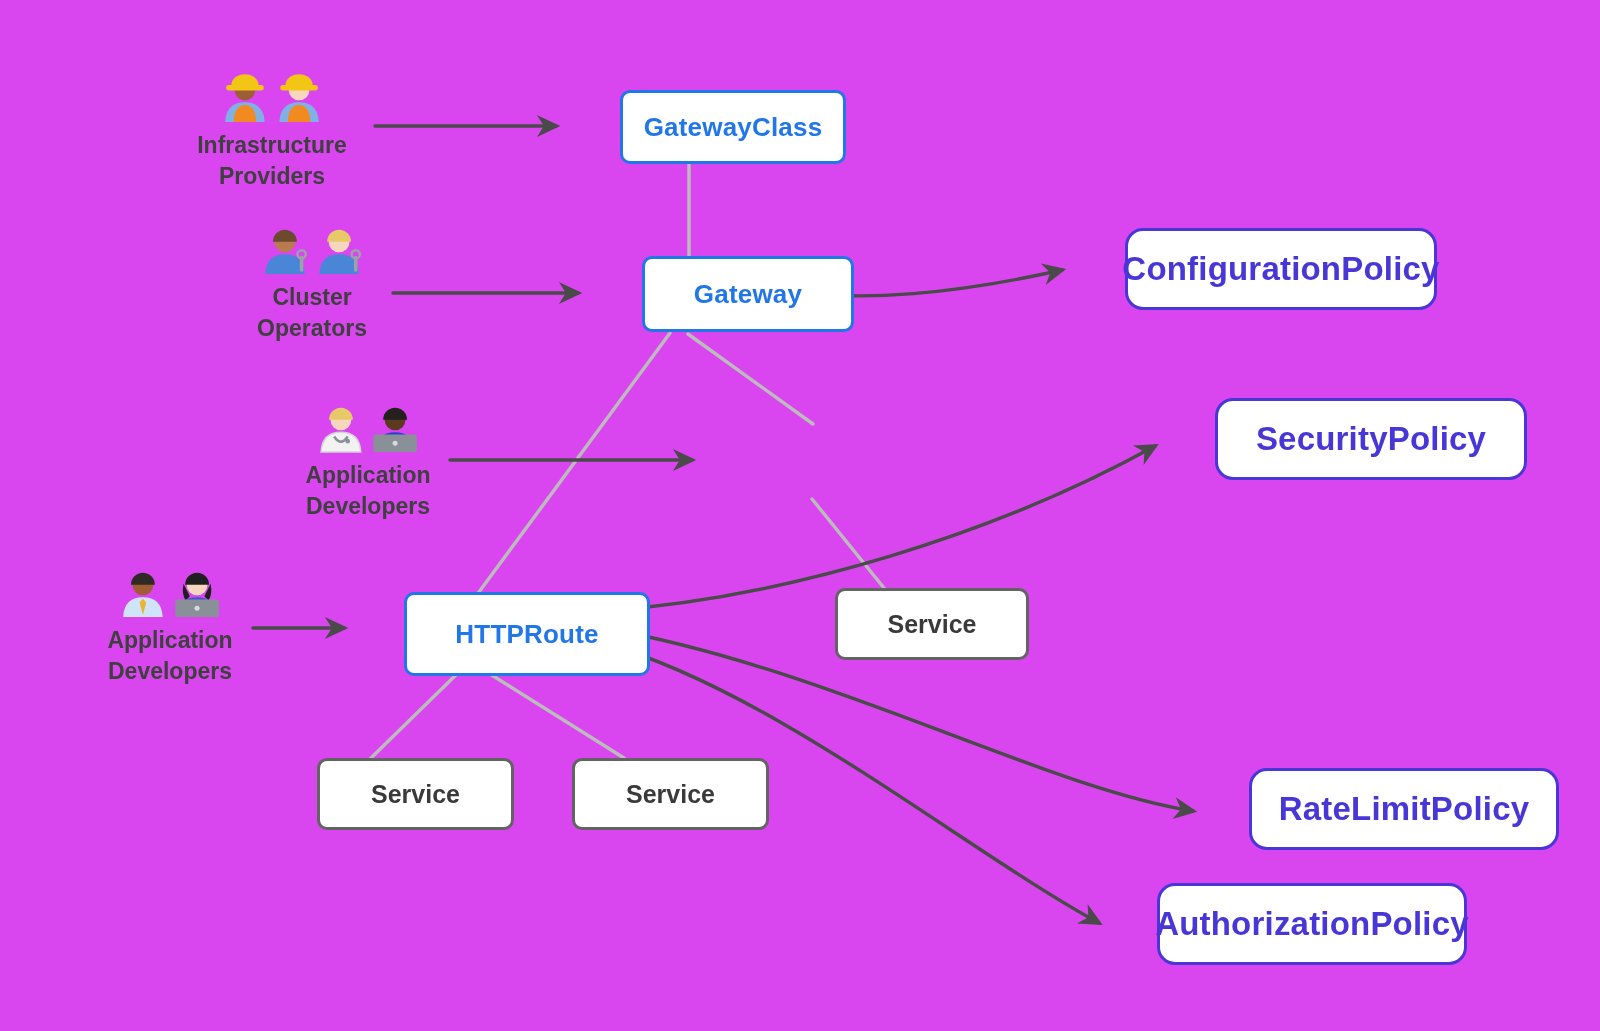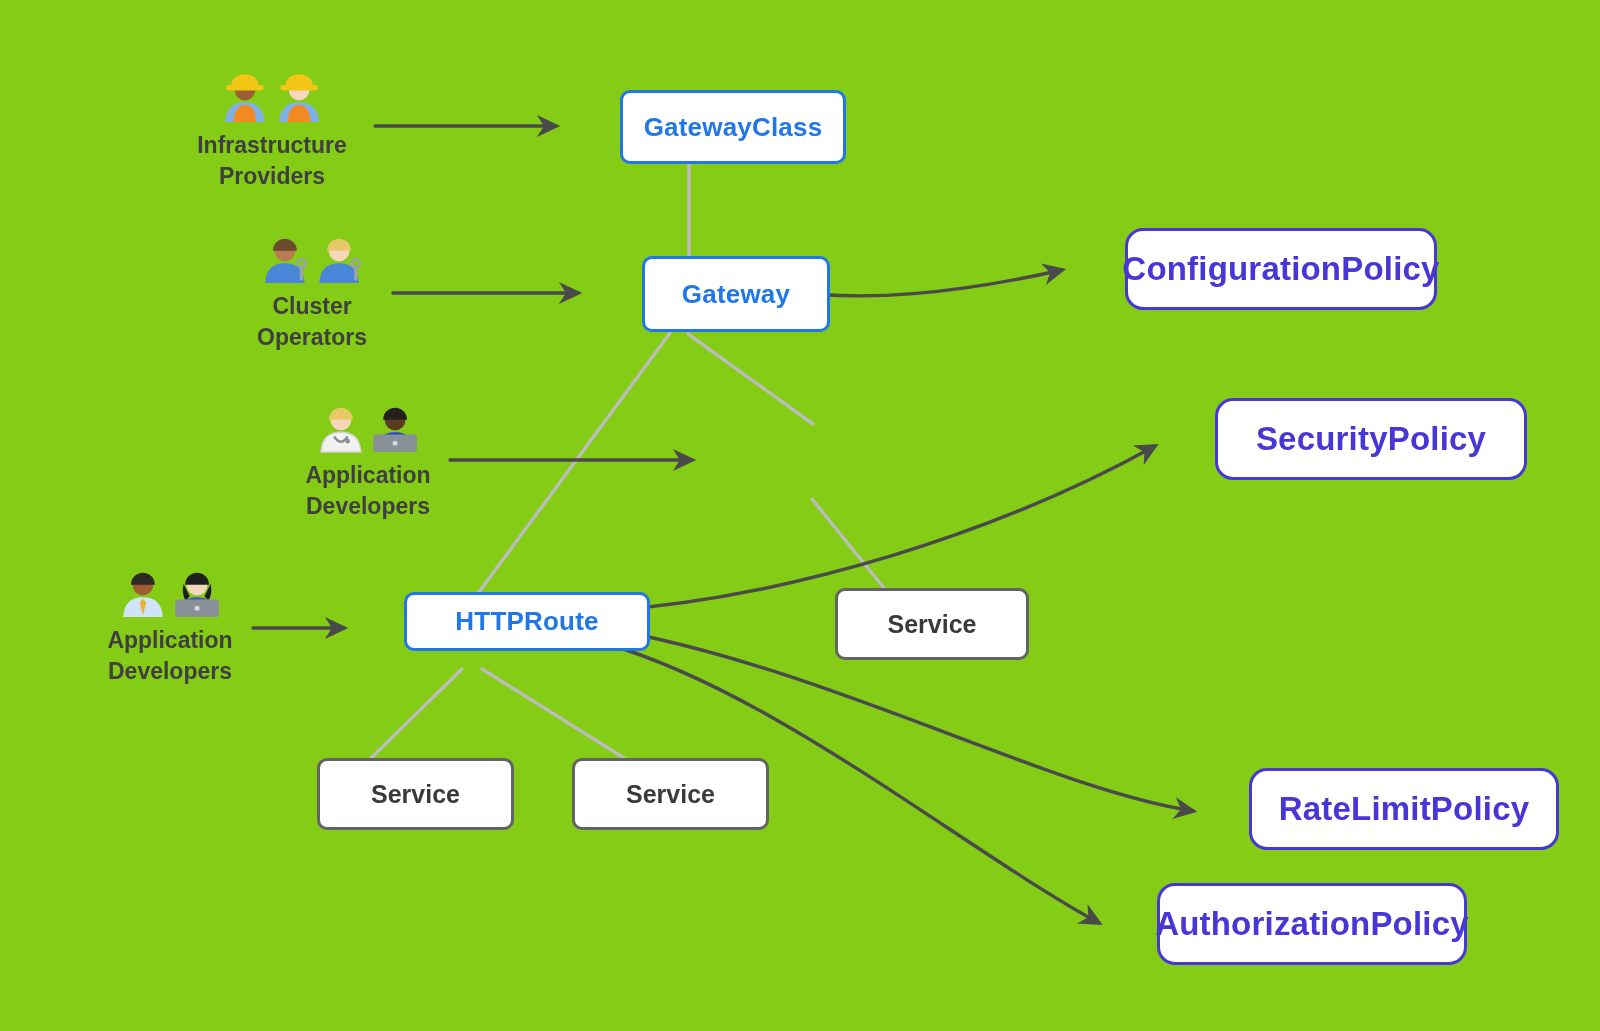--- a/index.html
+++ b/index.html
@@ -1,17 +1,17 @@
 <!DOCTYPE html>
 <html><head>
 <meta charset="utf-8">
 <style>
   html,body{margin:0;padding:0;background:#ffffff;}
   #canvas{
-    position:relative;width:1600px;height:1031px;background:#84cc16;overflow:hidden;
+    position:relative;width:1600px;height:1031px;background:#d946ef;overflow:hidden;
     font-family:"Liberation Sans","DejaVu Sans",sans-serif;
   }
   svg.wires{position:absolute;left:0;top:0;width:1600px;height:1031px;pointer-events:none;}
   .node{
     position:absolute;display:flex;align-items:center;justify-content:center;
     background:#ffffff;box-sizing:border-box;text-align:center;margin-left:47px;
   }
   .node-resource{
     border:3px solid #2176e8;border-radius:10px;
     color:#2176e8;font-weight:bold;font-size:26px;letter-spacing:0.2px;
@@ -89,21 +89,21 @@
         <use href="#p-body" fill="#7fb1e6"></use>
         <use href="#p-vest" fill="#f18a21"></use>
       </g>
     </svg>
     <div class="plabel">
       <div>Infrastructure</div>
       <div>Providers</div>
     </div>
   </div>
 
-  <div class="persona" style="left:182px;top:227px;">
+  <div class="persona" style="left:182px;top:218px;">
     <svg class="icons" width="100" height="58" viewBox="0 0 96 54">
       <g transform="translate(0,1)">
         <use href="#p-head" fill="#b97a50"></use>
         <use href="#p-hair" fill="#6b4a2d"></use>
         <use href="#p-body" fill="#4a86d8"></use>
         <circle cx="38" cy="33" r="4" fill="none" stroke="#9aa2ab" stroke-width="2.4"></circle>
         <path d="M38,36 v12" stroke="#9aa2ab" stroke-width="3.4" stroke-linecap="round"></path>
       </g>
       <g transform="translate(52,1)">
         <use href="#p-head" fill="#f6d7bd"></use>
@@ -161,24 +161,24 @@
     </svg>
     <div class="plabel">
       <div>Application</div>
       <div>Developers</div>
     </div>
   </div>
 
   <div class="node node-resource" style="left:573px;top:90px;width:226px;height:74px;">
     <span>GatewayClass</span>
   </div>
-  <div class="node node-resource" style="left:595px;top:256px;width:188px;height:76px;">
+  <div class="node node-resource" style="left:595px;top:256px;width:212px;height:76px;">
     <span>Gateway</span>
   </div>
-  <div class="node node-resource" style="left:357px;top:592px;width:246px;height:59px;">
+  <div class="node node-resource" style="left:357px;top:592px;width:246px;height:84px;">
     <span>HTTPRoute</span>
   </div>
 
   <div class="node node-service" style="left:788px;top:588px;width:194px;height:72px;">
     <span>Service</span>
   </div>
   <div class="node node-service" style="left:270px;top:758px;width:197px;height:72px;">
     <span>Service</span>
   </div>
   <div class="node node-service" style="left:525px;top:758px;width:197px;height:72px;">

